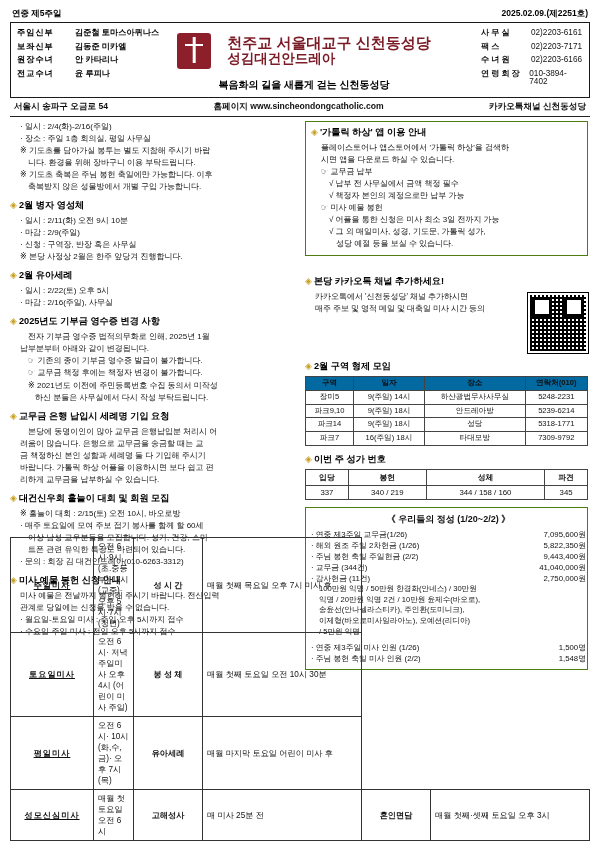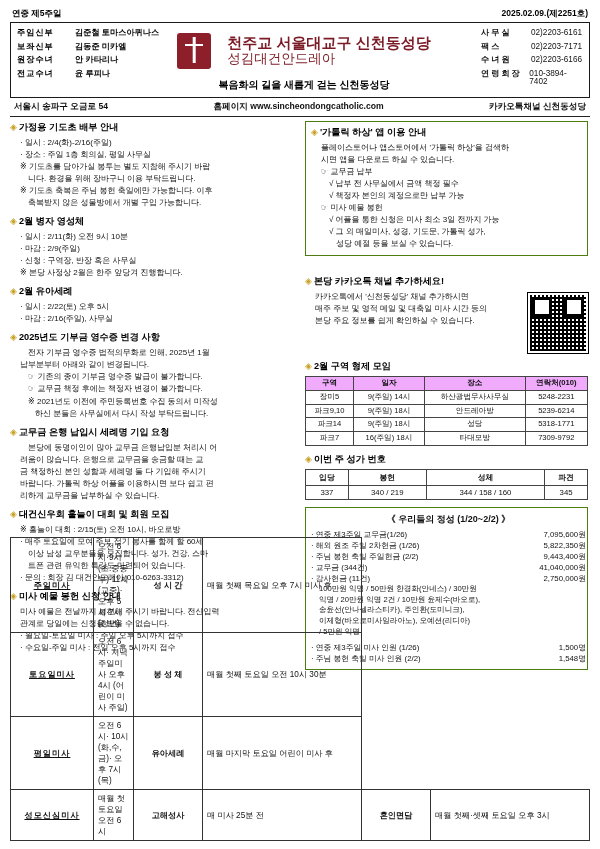--- a/index.html
+++ b/index.html
@@ -89,21 +89,21 @@
     position: absolute;
     left: 50%; top: 11px;
     width: 18px; height: 2.6px;
     background: #fff; transform: translateX(-50%);
   }
   .mh-names { line-height: 1.12; }
   .mh-dio {
     font-size: 15px; font-weight: bold; color: #7b1b26; letter-spacing: 0px;
   }
   .mh-par {
-    font-size: 13.5px; font-weight: normal; color: #7b1b26; letter-spacing: 0px;
+    font-size: 13.5px; font-weight: bold; color: #7b1b26; letter-spacing: 0px;
   }
   .mh-slogan {
     margin-top: 9px;
     font-size: 10px; font-weight: bold; color: #000;
   }
 
   .mh-right {
     width: 150px;
     padding: 6px 6px 4px 2px;
     box-sizing: border-box;
@@ -150,21 +150,21 @@
   
   .boxed {
     border: 1px solid #4d7c0f;
     padding: 4px 1px 5px 5px;
     box-sizing: border-box;
     margin-bottom: 19px;
   }
   .boxed .sec-title { margin-bottom: 3px; }
 
   
-  .kakao-wrap { display: flex; gap: 20px; }
+  .kakao-wrap { display: flex; gap: 20px; font-family: Liberation Serif, serif; }
   .kakao-text { flex: 1; }
   .qr {
     width: 56px; height: 56px;
     flex: none;
     margin-top: 2px;
     background:
       repeating-linear-gradient(90deg,#000 0 2px,#fff 2px 4px),
       repeating-linear-gradient(0deg,#000 0 2px,#fff 2px 4px);
     background-blend-mode: multiply;
     border: 2px solid #fff;
@@ -184,21 +184,21 @@
     width: 100%;
     border-collapse: collapse;
     font-size: 7.6px;
   }
   table.grid th, table.grid td {
     border: 0.8px solid #444;
     padding: 2px 2px;
     text-align: center;
     line-height: 1.15;
   }
-  table.grid th { font-weight: bold; background: #f0abfc; }
+  table.grid th { font-weight: bold; background: #0369a1; }
 
   table.plain {
     width: 100%;
     border-collapse: collapse;
     font-size: 7.8px;
   }
   table.plain th, table.plain td {
     border: 0.8px solid #444;
     padding: 2px;
     text-align: center;
@@ -299,21 +299,20 @@
     <span>서울시 송파구 오금로 54</span>
     <span>홈페이지 www.sincheondongcatholic.com</span>
     <span>카카오톡채널 신천동성당</span>
   </div>
 
   <div class="cols">
 
     <div class="col">
 
       <div class="sec">
-        <div class="sec-title"><span class="dot">◈</span><span>가정용 기도초 배부 안내</span></div>
         <div class="body">
           <p>· 일시 : 2/4(화)-2/16(주일)</p>
           <p>· 장소 : 주일 1층 회의실, 평일 사무실</p>
           <p>※ 기도초를 담아가실 봉투는 별도 지참해 주시기 바랍</p>
           <p class="ind">니다. 환경을 위해 장바구니 이용 부탁드립니다.</p>
           <p>※ 기도초 축복은 주님 봉헌 축일에만 가능합니다. 이후</p>
           <p class="ind">축복받지 않은 성물방에서 개별 구입 가능합니다.</p>
         </div>
       </div>
 
@@ -397,21 +396,20 @@
           <p class="ind2">성당 예절 등을 보실 수 있습니다.</p>
         </div>
       </div>
 
       <div class="sec">
         <div class="sec-title"><span class="dot">◈</span><span>본당 카카오톡 채널 추가하세요!</span></div>
         <div class="kakao-wrap">
           <div class="body kakao-text">
             <p>카카오톡에서 '신천동성당' 채널 추가하시면</p>
             <p>매주 주보 및 영적 메일 및 대축일 미사 시간 등의</p>
-            <p>본당 주요 정보를 쉽게 확인하실 수 있습니다.</p>
           </div>
           <div class="qr"></div>
         </div>
       </div>
 
       <div class="sec">
         <div class="sec-title"><span class="dot">◈</span><span>2월 구역 형제 모임</span></div>
         <table class="grid">
           <tbody>
               <tr>

